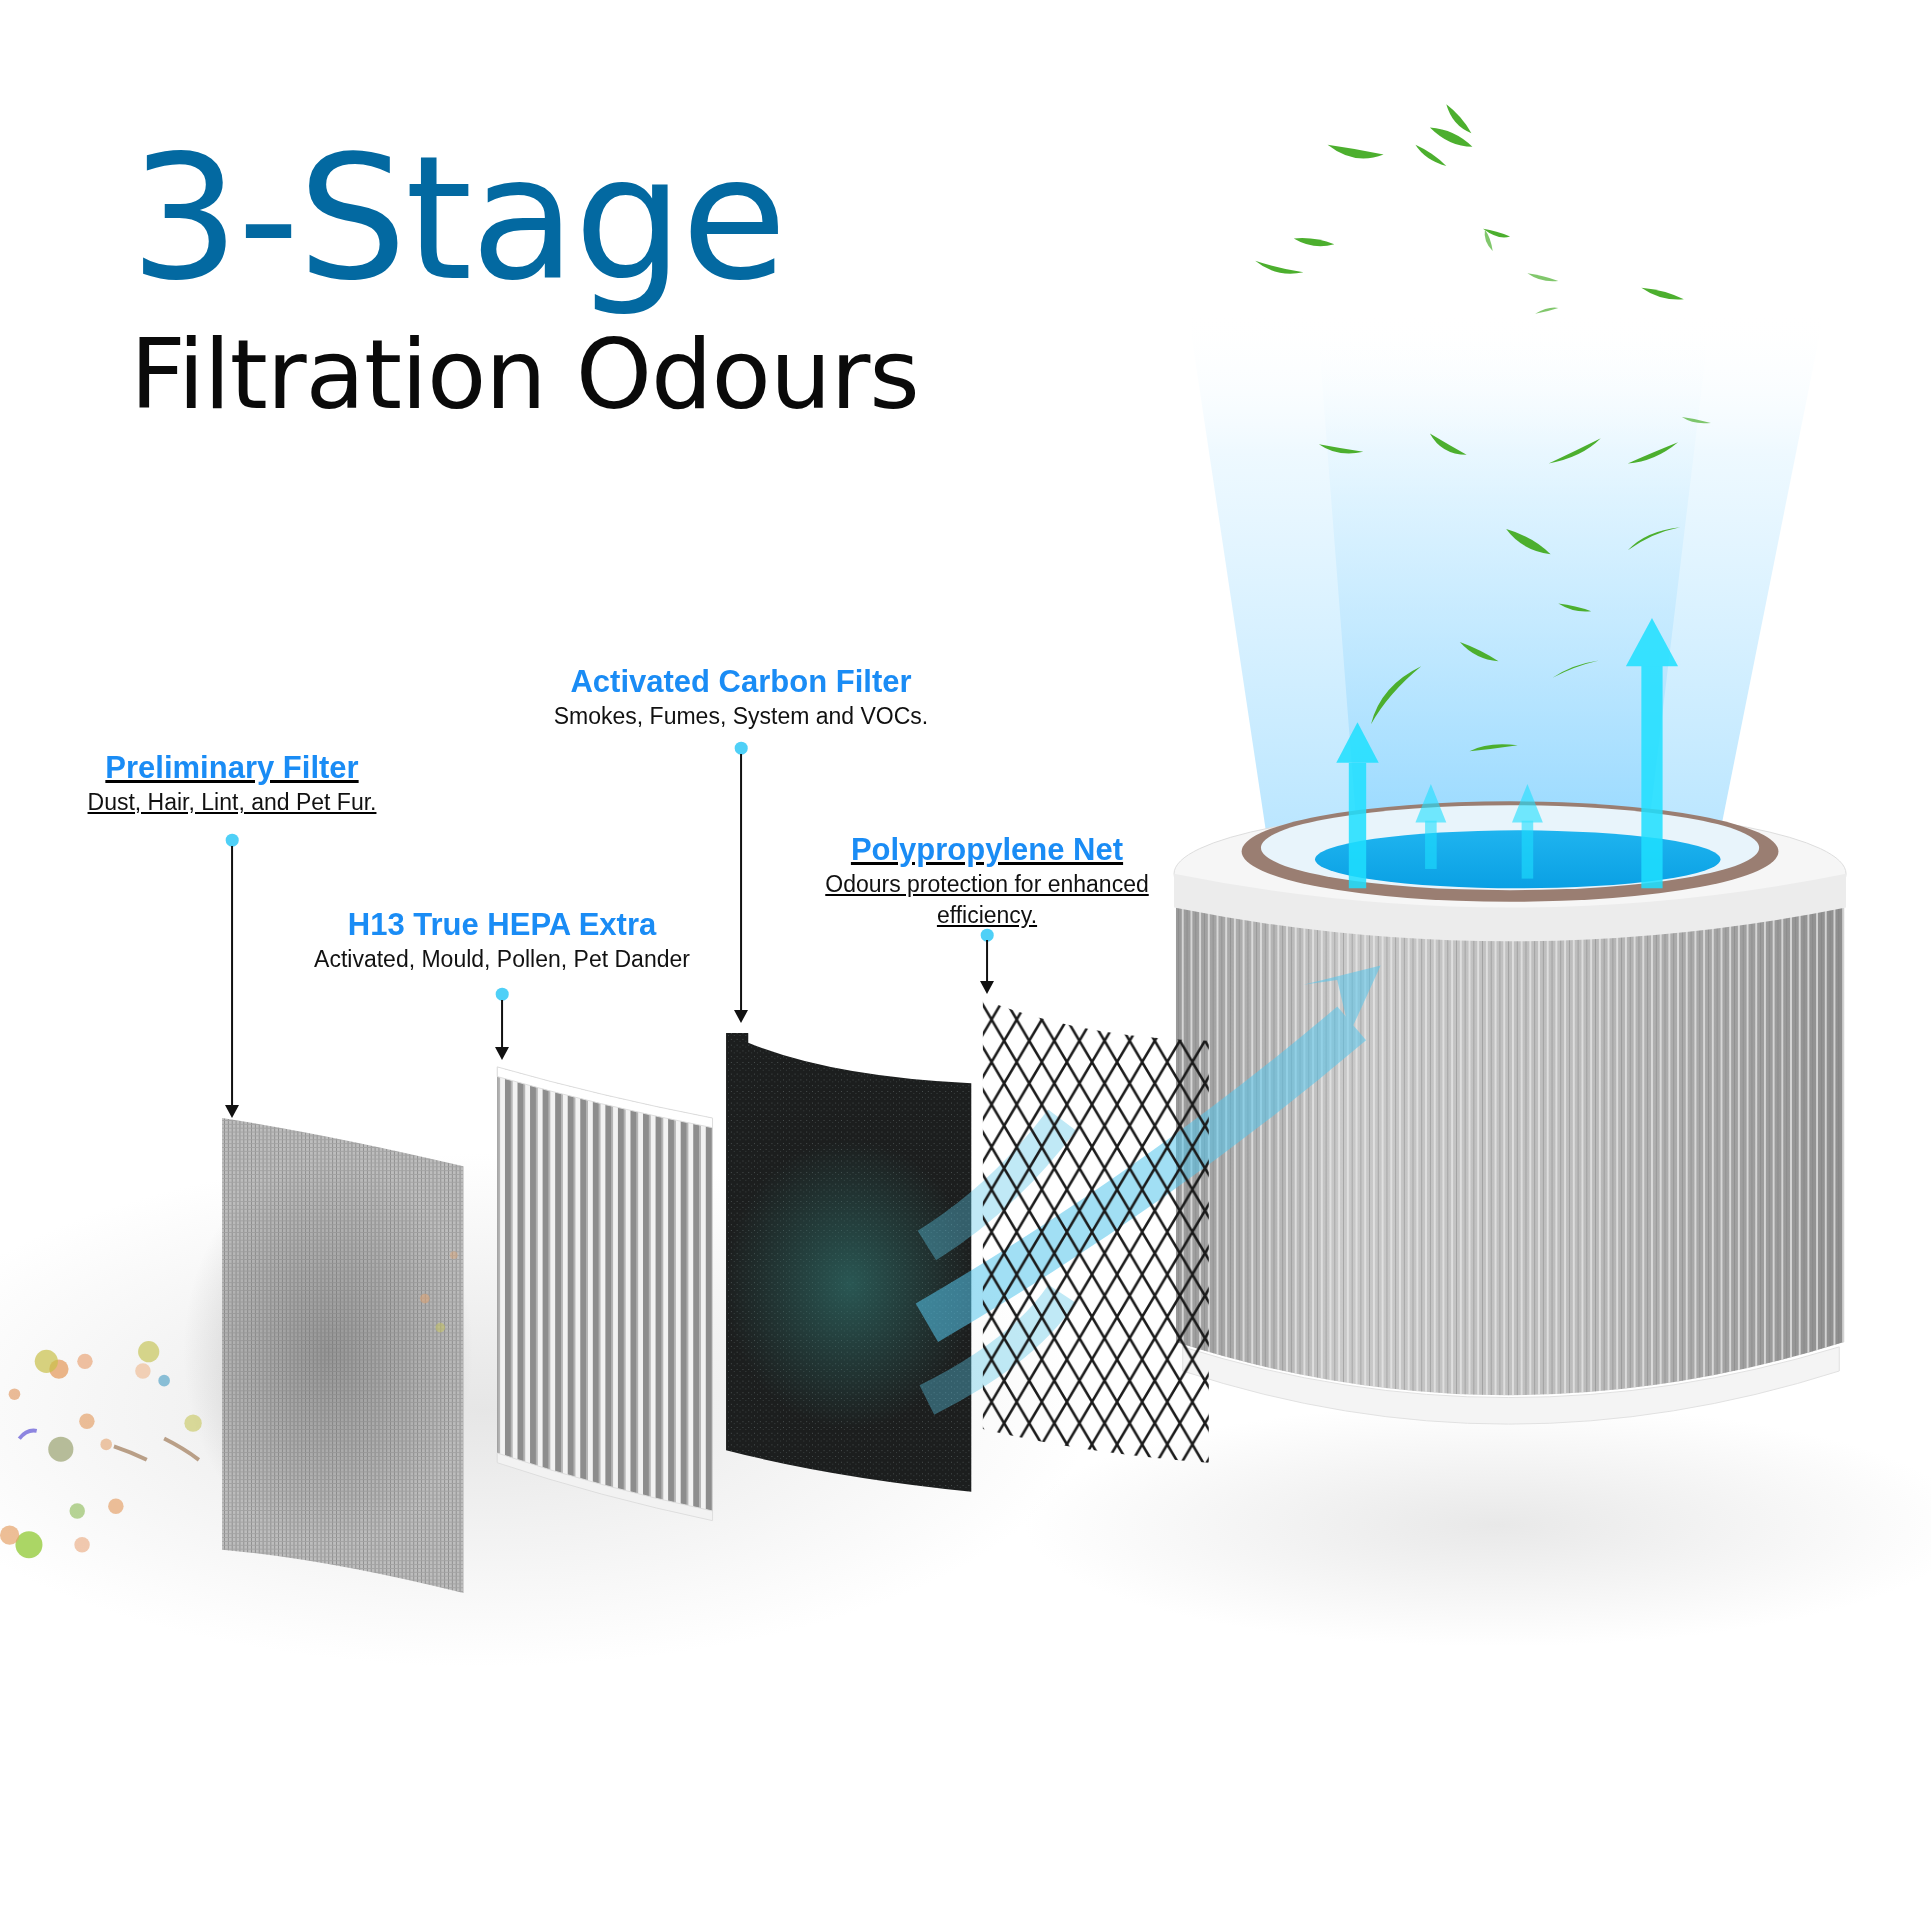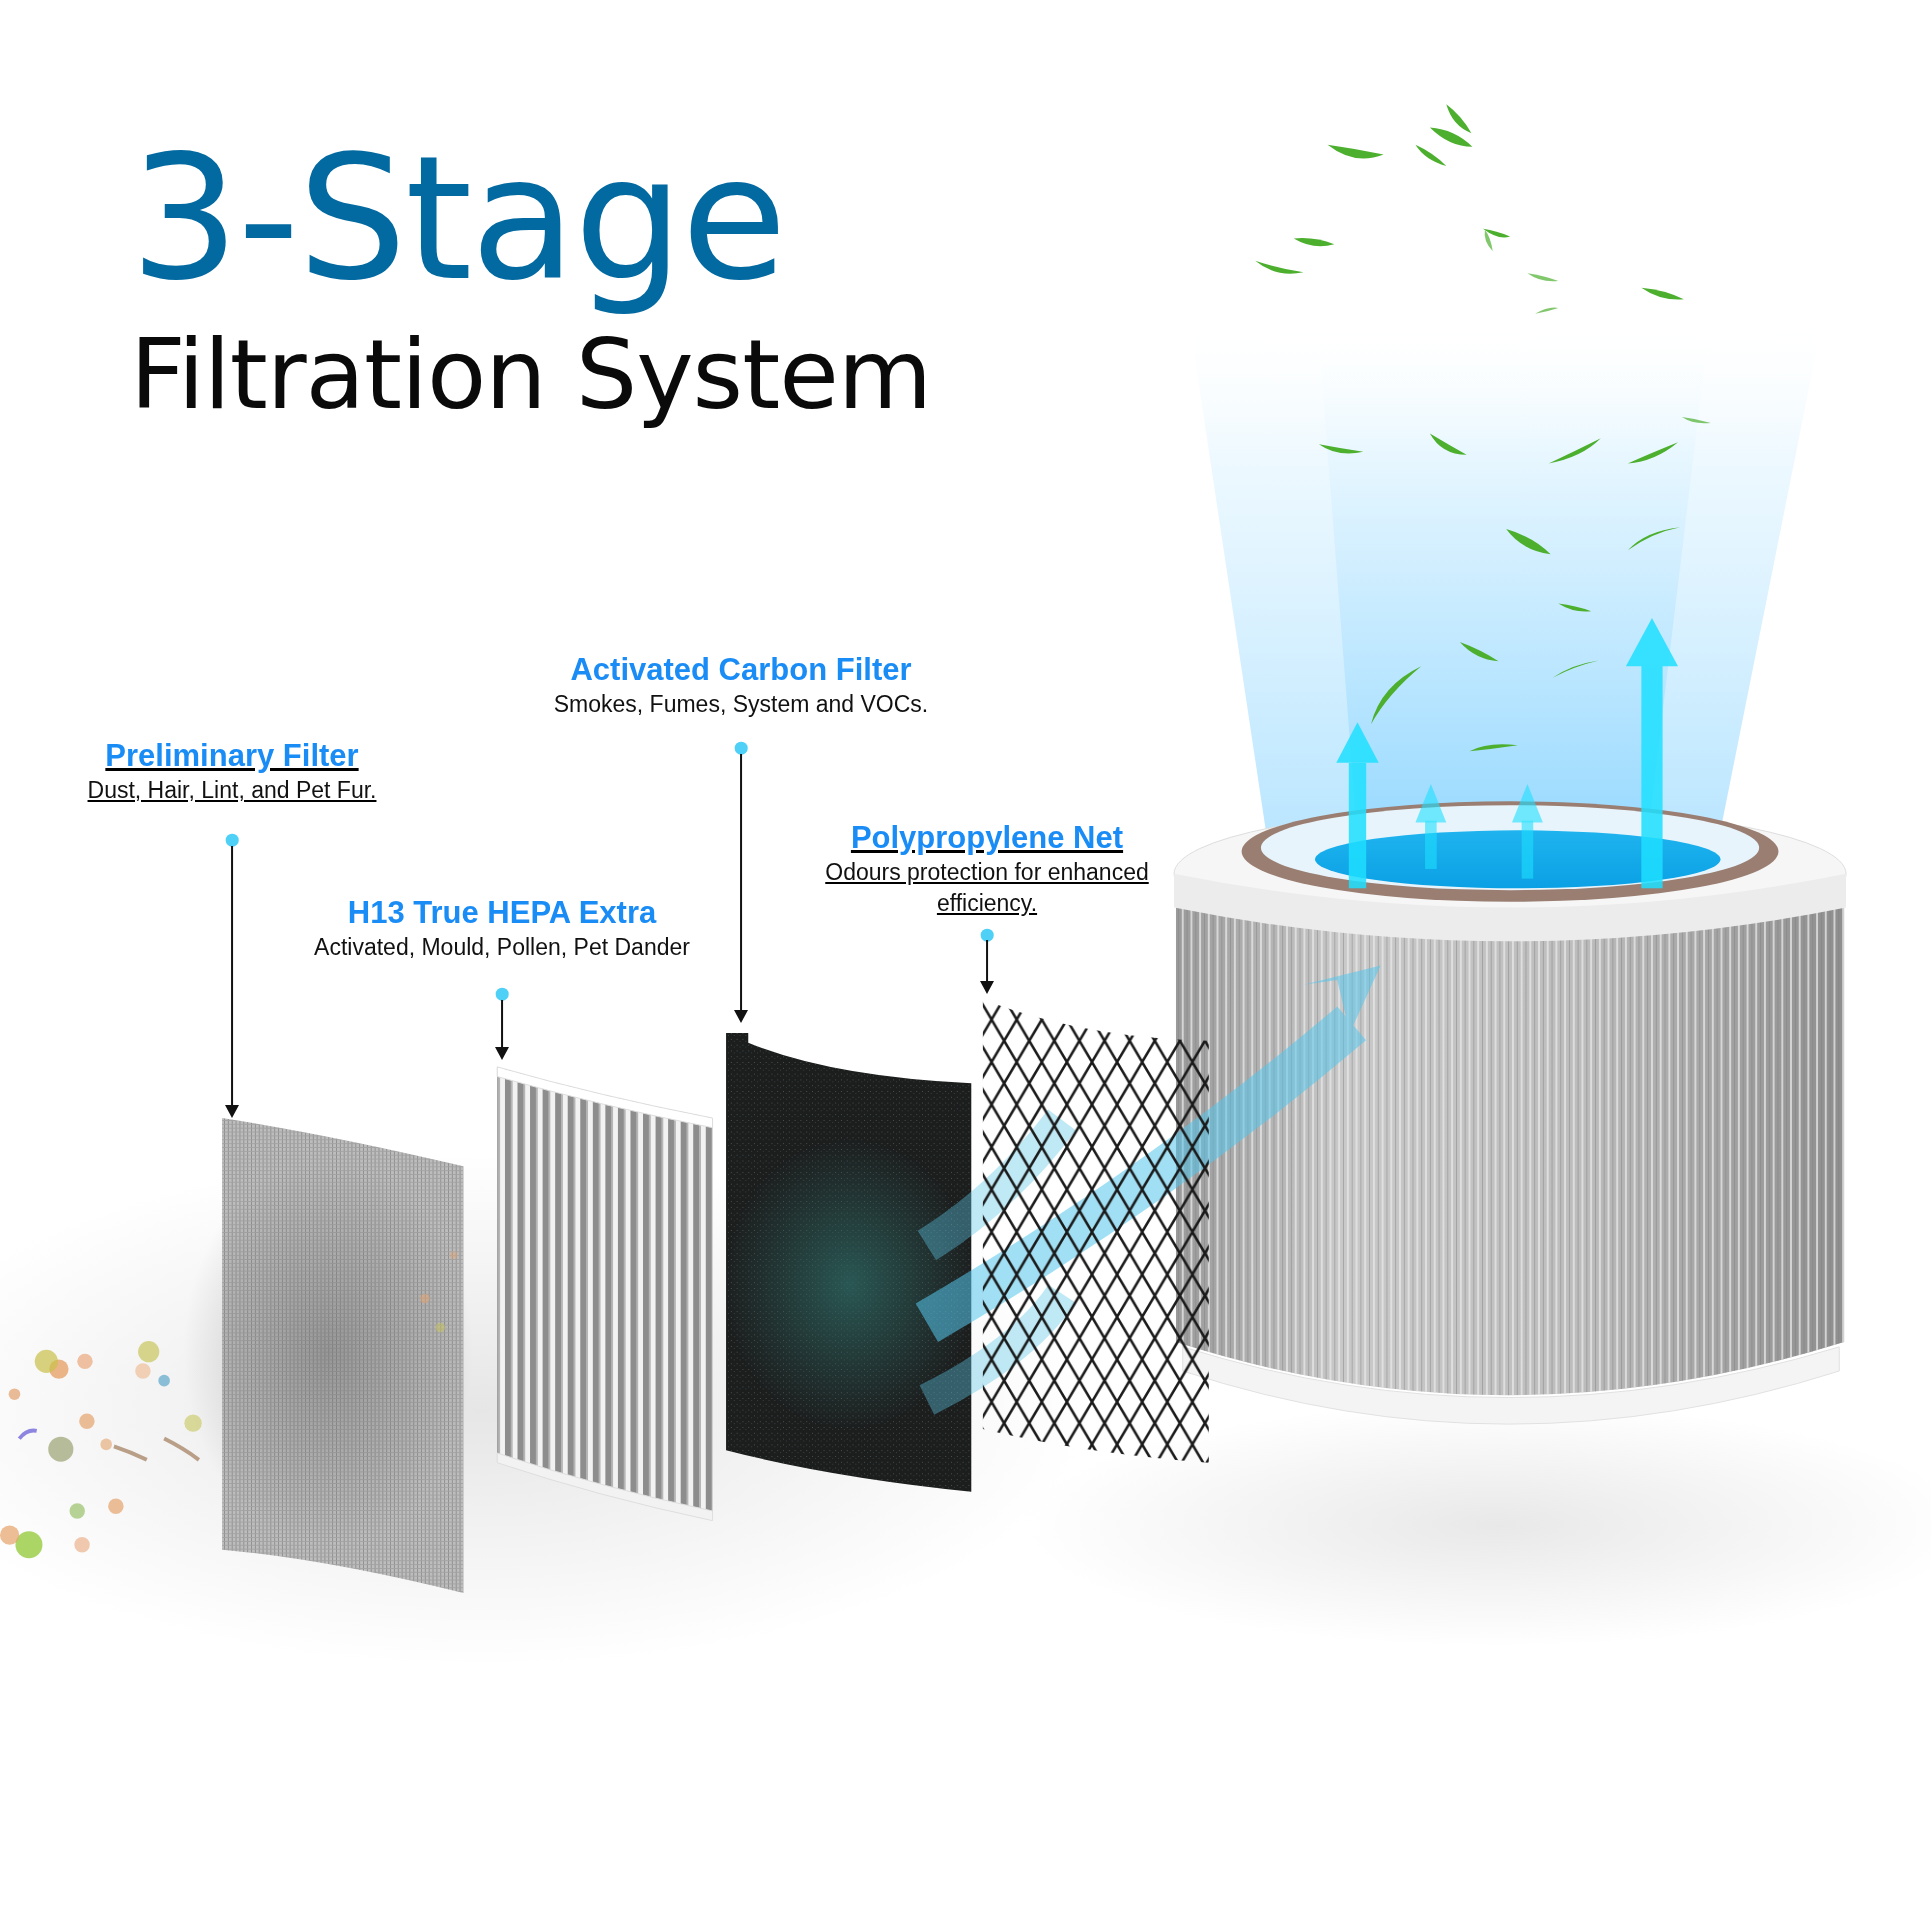--- a/index.html
+++ b/index.html
@@ -28,21 +28,21 @@
     font-size: 97px; line-height: 1; color: #0a0a0a; letter-spacing: -1px;
     font-family: "DejaVu Sans", sans-serif;
   }
 
   
   .label {
     text-align: center; transform: translateX(-50%);
     white-space: nowrap;
   }
   .label .name {
-    color: #1a8cf5; font-weight: bold; font-size: 31px; line-height: 39px;
+    color: #1a8cf5; font-weight: bold; font-size: 31px; line-height: 39px; margin-top: 12px;
   }
   .label .desc {
     color: #111; font-size: 23px; line-height: 31px;
   }
   .dot {
     width: 12.6px; height: 12.6px; border-radius: 50%;
     background: #4fd0f7; transform: translate(-50%, -50%);
   }
   .leader {
     width: 1.9px; background: #111; transform: translateX(-50%);
@@ -55,21 +55,21 @@
 
   
   svg { position: absolute; overflow: visible; }
 </style>
 </head>
 <body>
 
 <div class="abs floor-haze"></div>
 
 <div class="abs title-main">3-Stage</div>
-<div class="abs title-sub">Filtration System</div>
+<div class="abs title-sub">Filtration Odours</div>
 
 <svg width="1931" height="1931" style="left:0;top:0;" viewBox="0 0 2000 2000">
   <defs>
     <linearGradient id="beam" x1="0" y1="0" x2="0" y2="1">
       <stop offset="0" stop-color="#ffffff" stop-opacity="0"></stop>
       <stop offset="0.25" stop-color="#e6f6ff" stop-opacity="0.8"></stop>
       <stop offset="1" stop-color="#9fdcff" stop-opacity="0.95"></stop>
     </linearGradient>
     <linearGradient id="beam2" x1="0" y1="0" x2="0" y2="1">
       <stop offset="0" stop-color="#ffffff" stop-opacity="0"></stop>

